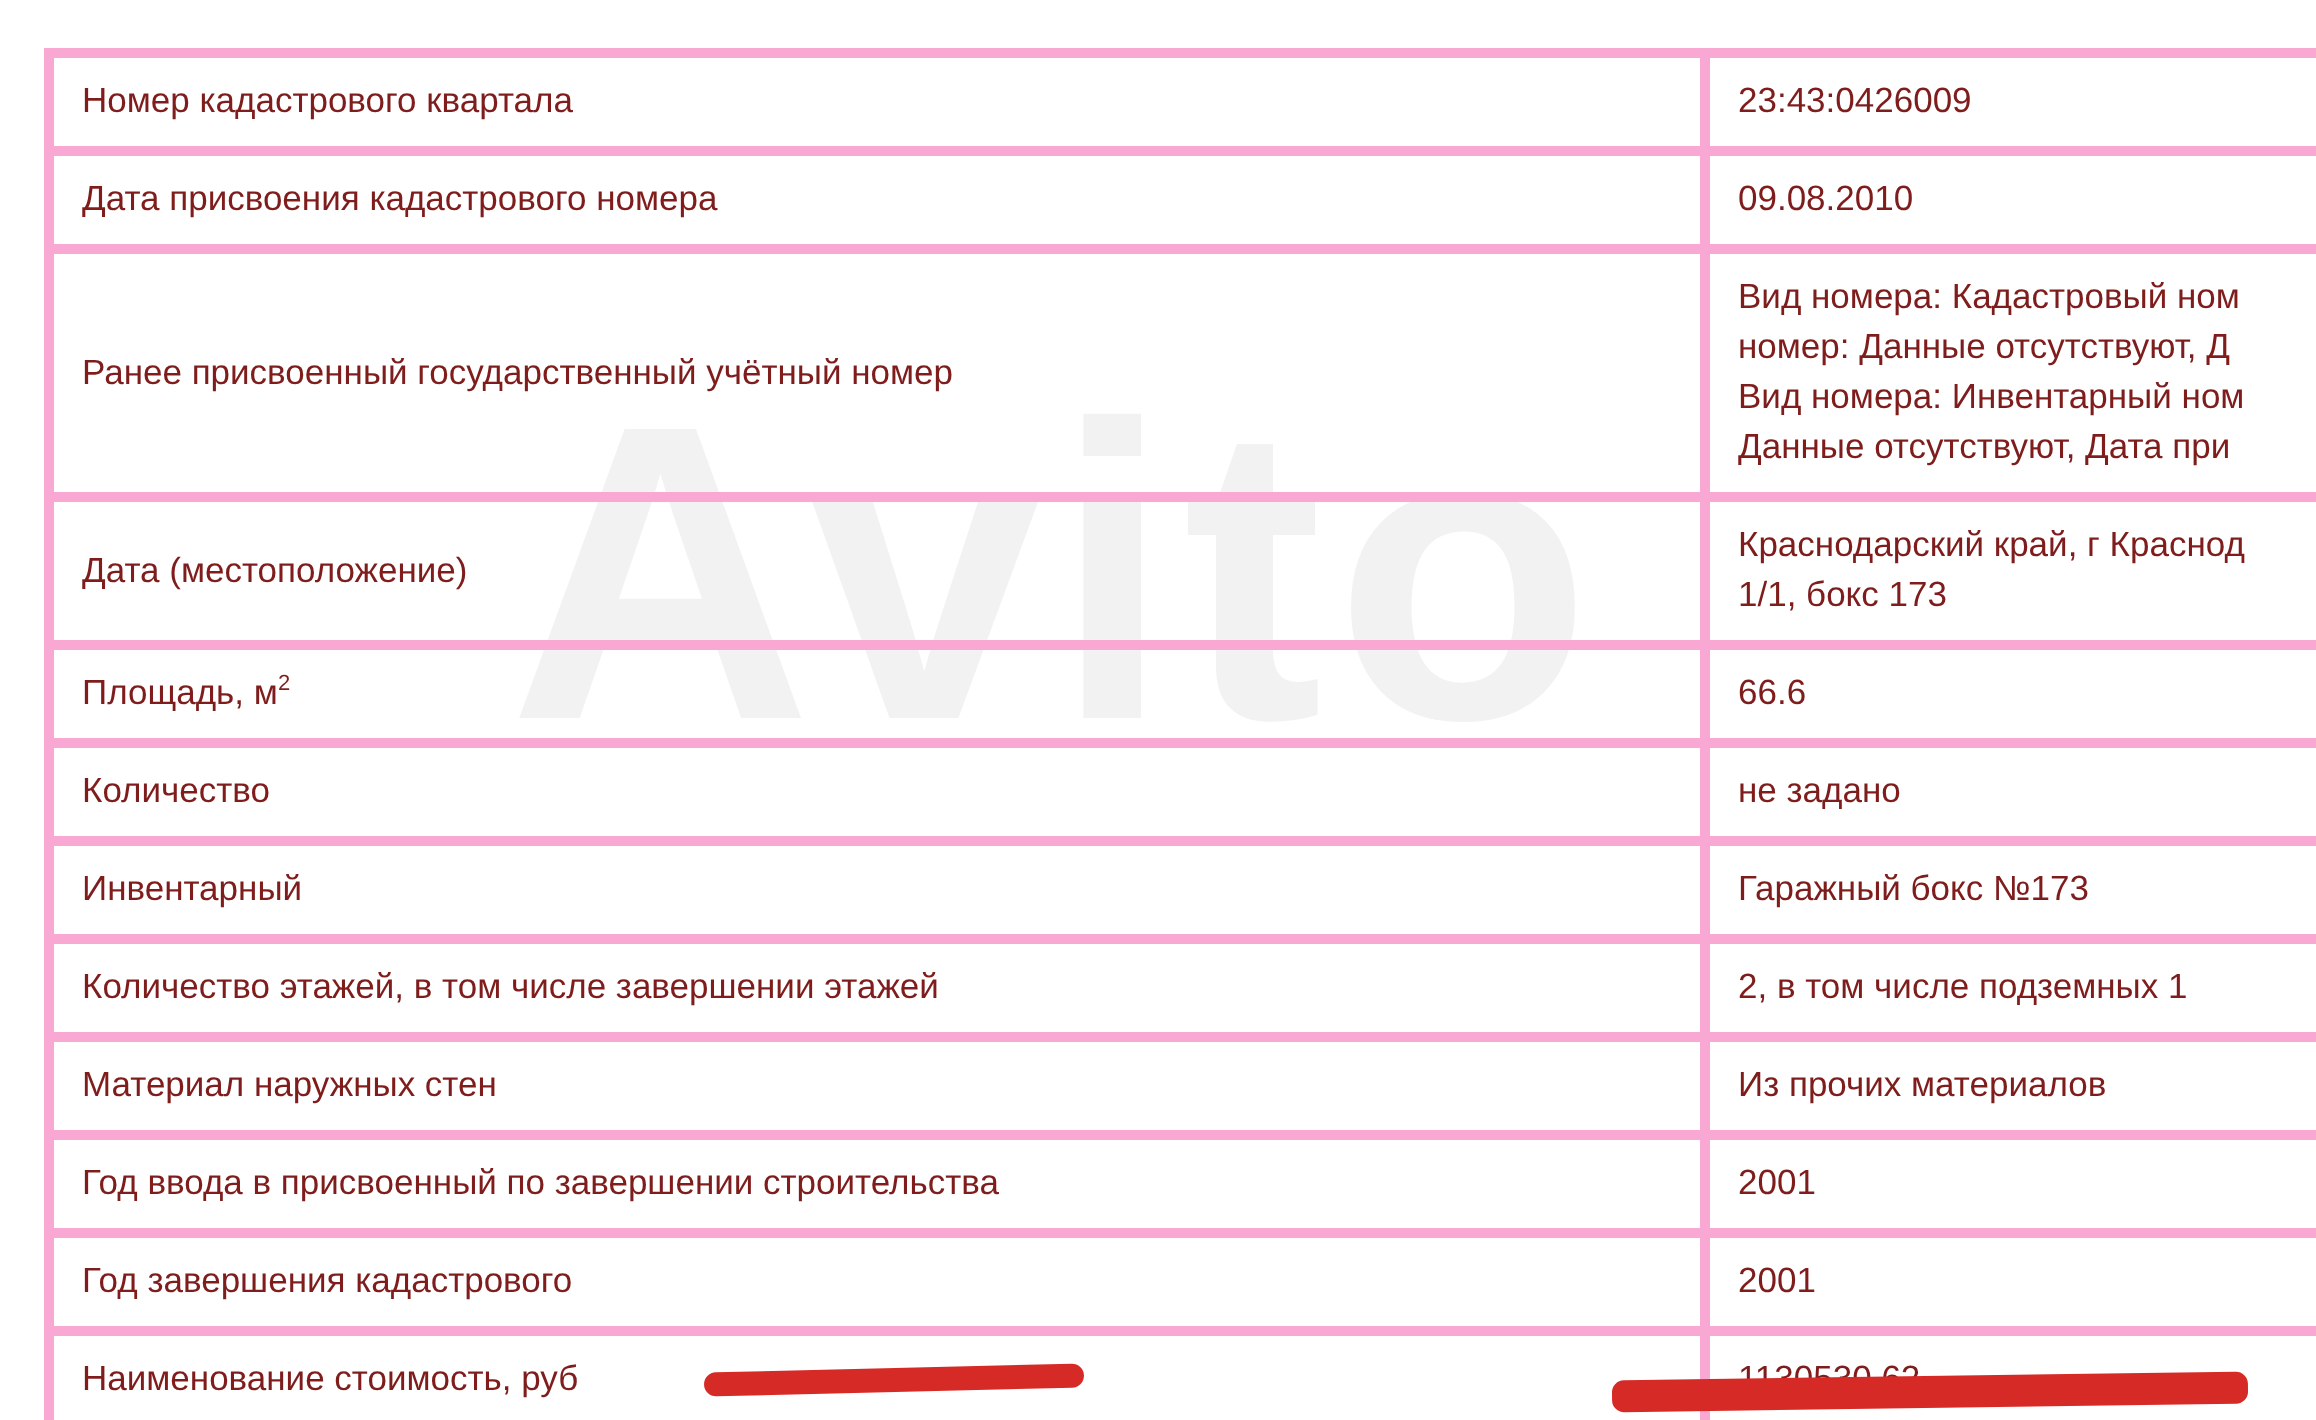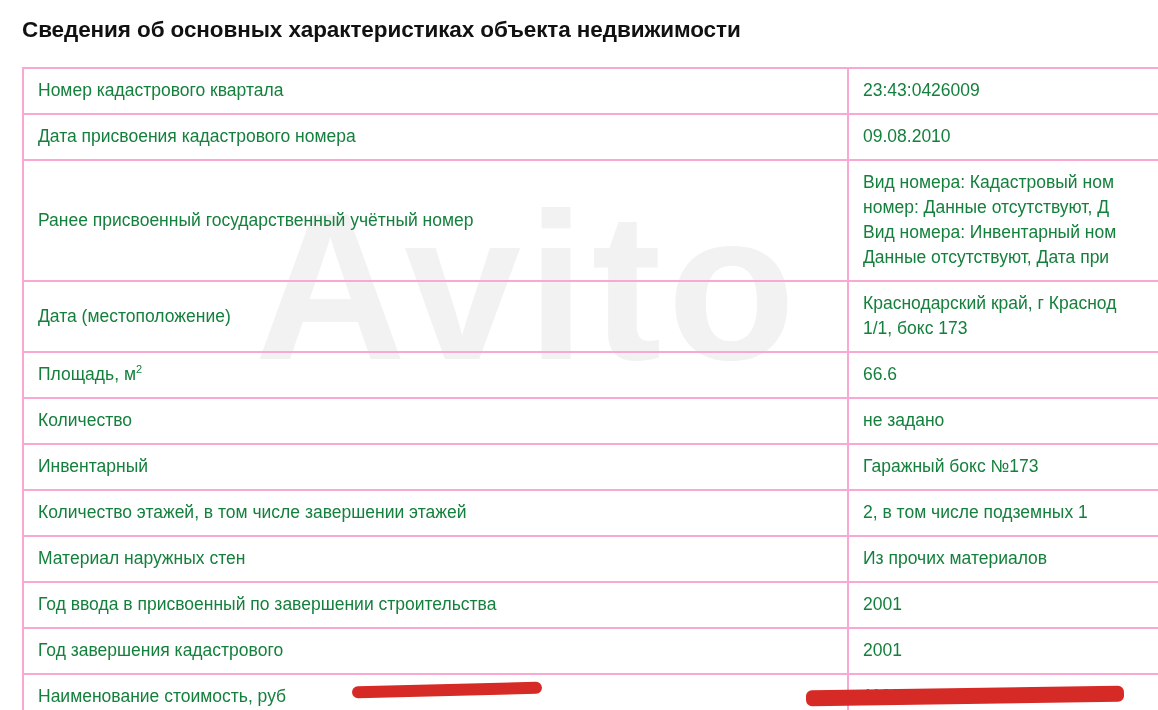--- a/index.html
+++ b/index.html
@@ -55,25 +55,25 @@
   }
 
   table.props {
     border-collapse: collapse;
     table-layout: fixed;
     width: 1340px;
     font-size: 17.5px;
   }
 
   table.props td {
-    border: 2px solid #f9a8d4;
+    border: 5px solid #f9a8d4;
     padding: 9px 14px 10px 14px;
     vertical-align: middle;
     line-height: 25px;
-    color: #15803d;
+    color: #7f1d1d;
     background: transparent;
   }
 
   table.props td.label {
     width: 795px;
   }
   table.props td.value {
     width: 545px;
   }
 
@@ -110,21 +110,20 @@
     transform: rotate(-0.8deg);
   }
 </style>
 </head>
 <body>
 
 <div class="watermark">Avito</div>
 
 <div class="page">
 
-  <div class="doc-title">Сведения об основных характеристиках объекта недвижимости</div>
 
   <div class="table-wrap">
     <table class="props">
       <tbody>
         <tr>
           <td class="label">Номер кадастрового квартала</td>
           <td class="value">23:43:0426009</td>
         </tr>
         <tr>
           <td class="label">Дата присвоения кадастрового номера</td>

